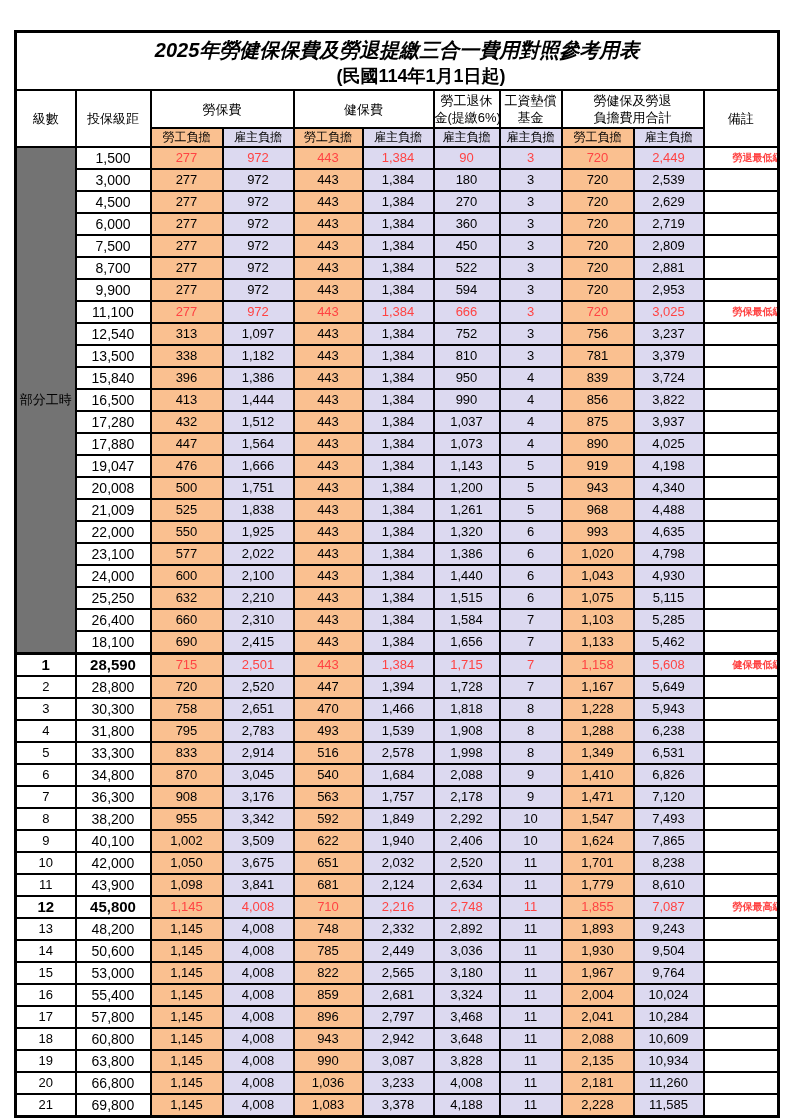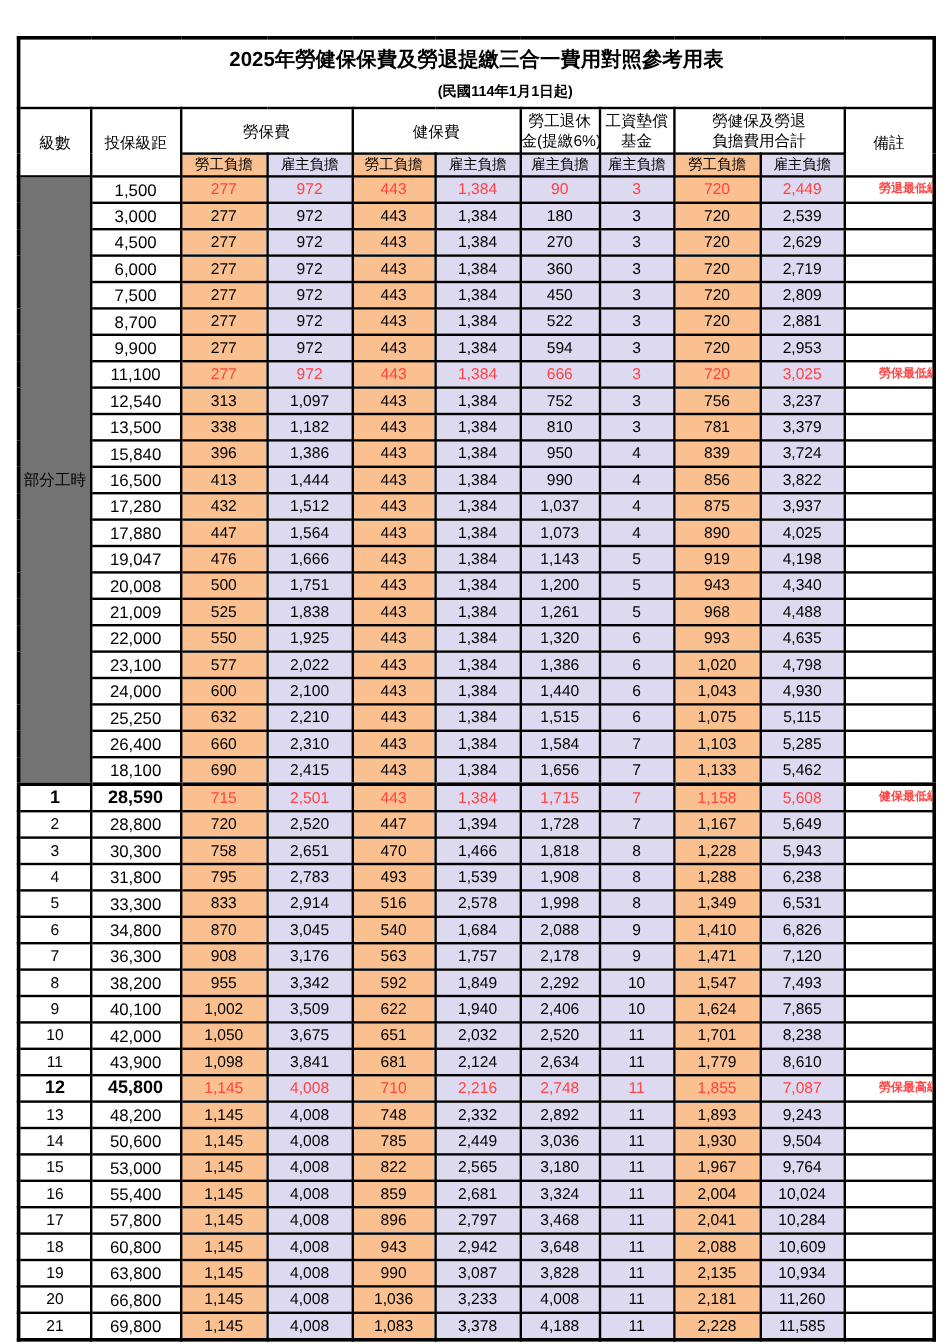--- a/index.html
+++ b/index.html
@@ -11,22 +11,22 @@
   .wrap { padding:30px 14px 0 14px; }
   table.main {
     border-collapse:collapse; table-layout:fixed; width:763px;
     border:3px solid #000;
   }
   th,td {
     border:2px solid #000; padding:0; text-align:center;
     overflow:hidden; white-space:nowrap; font-weight:normal;
   }
   .title-cell { height:56px; background:#fff; }
-  .title-line1 { font-size:17px; font-weight:bold; line-height:30px; }
-  .title-line2 { font-size:12px; font-weight:bold; line-height:22px;margin-left:48px; }
+  .title-line1 { font-size:20px; font-weight:bold; line-height:30px;font-style:italic; }
+  .title-line2 { font-size:18px; font-weight:bold; line-height:22px;margin-left:48px; }
   .group-row th { height:36px; font-size:13px; line-height:17px; background:#fff; }
   .share-row th { height:17px; font-size:12px; line-height:17px;margin-left:24px; }
   tbody td { height:20px; font-size:13px; line-height:20px; }
   td.level { font-size:13px; background:#fff; }
   td.bracket { font-size:14px; background:#fff;text-align:center; }
   td.val.emp, th.emp { background:var(--emp); }
   td.val.er, th.er { background:var(--er); }
   td.remark { font-size:10px; font-weight:bold; color:var(--red); background:#fff;padding-left:28px; }
   tr.hl td.val { color:var(--red); }
   tr.bold td.level, tr.bold td.bracket { font-weight:bold; font-size:15px; }

